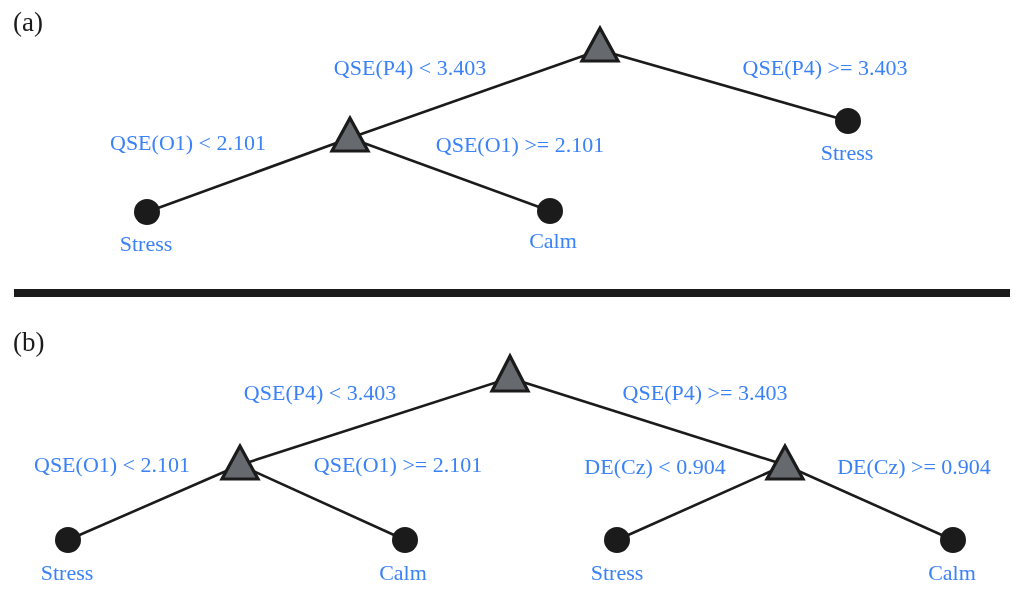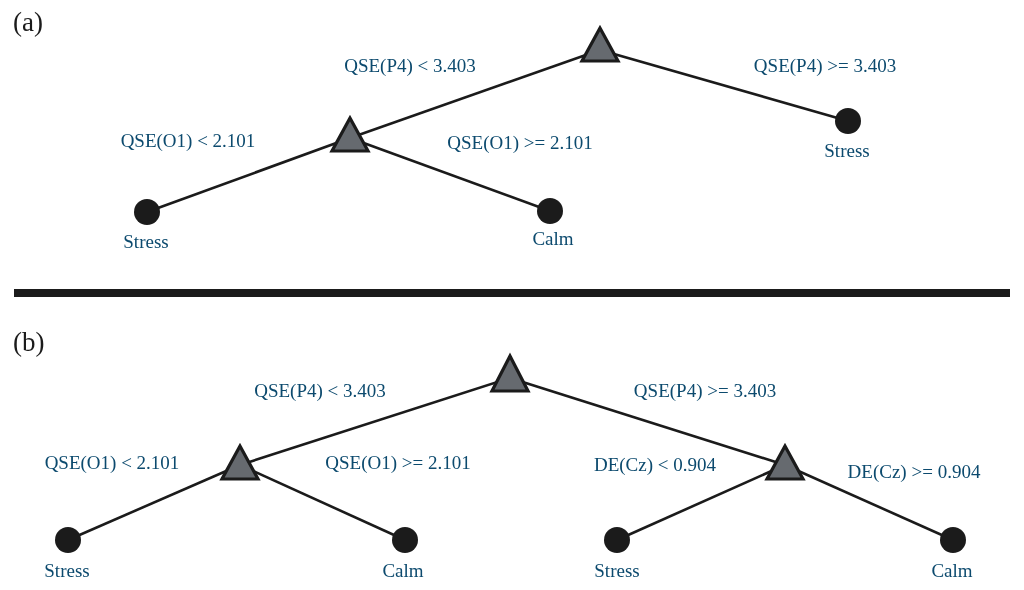--- a/index.html
+++ b/index.html
@@ -37,23 +37,23 @@
   .panel-label {
     position: absolute;
     font-size: 27px;
     line-height: 1.1;
     color: #1b1b1b;
     white-space: nowrap;
   }
   .lbl {
     position: absolute;
     transform: translateX(-50%);
-    font-size: 19px;
+    font-size: 22px;
     line-height: 1.1;
-    color: #0c4a6e;
+    color: #3b82f6;
     white-space: nowrap;
   }
   .divider {
     position: absolute;
     left: 14px;
     top: 289px;
     width: 996px;
     height: 8px;
     background: #1b1b1b;
   }
@@ -106,20 +106,20 @@
 
   <div class="lbl" style="left:146px; top:232px;">Stress</div>
   <div class="lbl" style="left:553px; top:229px;">Calm</div>
   <div class="lbl" style="left:847px; top:141px;">Stress</div>
 
   <div class="lbl" style="left:320px; top:381px;">QSE(P4) &lt; 3.403</div>
   <div class="lbl" style="left:705px; top:381px;">QSE(P4) &gt;= 3.403</div>
   <div class="lbl" style="left:112px; top:453px;">QSE(O1) &lt; 2.101</div>
   <div class="lbl" style="left:398px; top:453px;">QSE(O1) &gt;= 2.101</div>
   <div class="lbl" style="left:655px; top:455px;">DE(Cz) &lt; 0.904</div>
-  <div class="lbl" style="left:914px; top:455px;margin-top:7px;">DE(Cz) &gt;= 0.904</div>
+  <div class="lbl" style="left:914px; top:455px;">DE(Cz) &gt;= 0.904</div>
 
   <div class="lbl" style="left:67px; top:561px;">Stress</div>
   <div class="lbl" style="left:403px; top:561px;">Calm</div>
   <div class="lbl" style="left:617px; top:561px;">Stress</div>
   <div class="lbl" style="left:952px; top:561px;">Calm</div>
 
 </div>
 
 </body></html>

